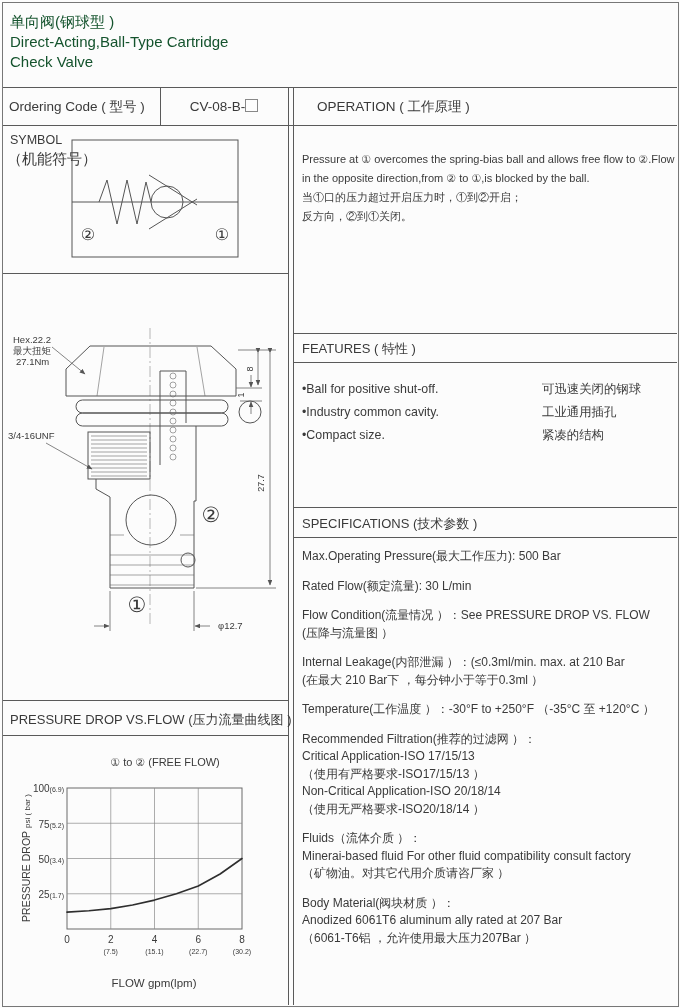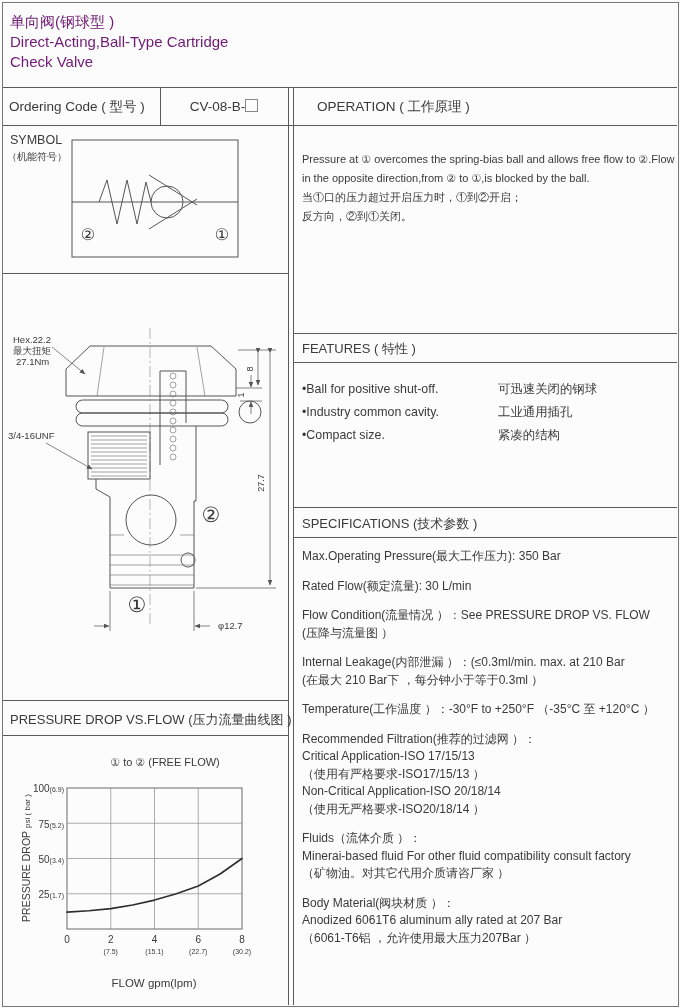--- a/index.html
+++ b/index.html
@@ -2,28 +2,28 @@
 <html><head>
 <meta charset="utf-8">
 <style>
   html,body{margin:0;padding:0;background:#e9e9e9;}
   #page{position:relative;width:680px;height:1008px;background:#fcfcfc;
         font-family:"Liberation Sans",sans-serif;color:#3a3a3a;overflow:hidden;}
   .border{position:absolute;left:2px;top:2px;width:675px;height:1003px;border:1px solid #777;}
   .hline,.vline{position:absolute;background:#5a5a5a;}
   .hline{height:1px;} .vline{width:1px;}
   .txt{position:absolute;}
-  #title{left:10px;top:12px;font-size:15px;line-height:20px;color:#701a75;}
+  #title{left:10px;top:12px;font-size:15px;line-height:20px;color:#14532d;}
   .cellband{position:absolute;top:88px;height:37px;line-height:37px;font-size:13.5px;}
   .secheader{position:absolute;font-size:13px;}
   .blankbox{display:inline-block;width:11px;height:11px;border:1px solid #888;vertical-align:-1px;background:#fdfdfd;}
   #op-text{position:absolute;left:302px;top:150px;width:374px;font-size:11px;line-height:19px;}
   #op-text .zh{margin-top:0;}
   #features-list{position:absolute;left:302px;top:378px;font-size:12.4px;}
-  .feat-row{height:23px;line-height:23px;display:flex;}
+  .feat-row{height:23px;line-height:23px;display:flex;gap:44px;}
   .feat-en{width:196px;}
   #specs{position:absolute;left:302px;top:548px;width:376px;font-size:12px;line-height:17.5px;}
   .spec-group{margin-bottom:12px;}
   svg{position:absolute;overflow:visible;}
   svg text{font-family:"Liberation Sans",sans-serif;fill:#3a3a3a;}
   svg .stroke{stroke:#555;fill:none;stroke-width:1;}
   svg .thin{stroke:#666;fill:none;stroke-width:0.6;}
   svg .dim{stroke:#666;fill:none;stroke-width:0.8;}
 </style>
 </head>
@@ -51,21 +51,21 @@
     <div>Check Valve</div>
   </div>
 
   <div class="cellband" style="left:9px;width:148px;">Ordering Code ( 型号 )</div>
   <div class="cellband" style="left:160px;width:128px;text-align:center;">
     <span>CV-08-B-</span><span class="blankbox"></span>
   </div>
   <div class="cellband" style="left:302px;width:370px;margin-left:15px;">OPERATION ( 工作原理 )</div>
 
   <div class="txt" style="left:10px;top:133px;font-size:12.5px;">SYMBOL</div>
-  <div class="txt" style="left:7px;top:150px;font-size:10px;">（机能符号）</div>
+  <div class="txt" style="left:7px;top:150px;font-size:15px;">（机能符号）</div>
 
   <svg style="left:0;top:128px;" width="288" height="145" viewBox="0 0 288 145">
     <rect class="stroke" x="72" y="12" width="166" height="117"></rect>
     <line class="stroke" x1="72" y1="74" x2="238" y2="74"></line>
     <path class="stroke" d="M99,74 L107,52 L117,96 L127,52 L137,96 L146,54 L151,74"></path>
     <circle class="stroke" cx="167" cy="74" r="16"></circle>
     <path class="stroke" d="M149,47 L197,77 M149,101 L197,71"></path>
     <text x="88" y="112" font-size="16" text-anchor="middle">②</text>
     <text x="222" y="112" font-size="16" text-anchor="middle">①</text>
   </svg>
@@ -168,21 +168,21 @@
     </div>
     <div class="feat-row">
       <span class="feat-en">•Compact size.</span>
       <span>紧凑的结构</span>
     </div>
   </div>
 
   <div class="secheader" style="left:302px;top:515px;">SPECIFICATIONS (技术参数 )</div>
   <div id="specs">
     <div class="spec-group">
-      <div>Max.Operating Pressure(最大工作压力): 350 Bar</div>
+      <div>Max.Operating Pressure(最大工作压力): 500 Bar</div>
     </div>
     <div class="spec-group">
       <div>Rated Flow(额定流量): 30 L/min</div>
     </div>
     <div class="spec-group">
       <div>Flow Condition(流量情况 ）：See PRESSURE DROP VS. FLOW</div>
       <div>(压降与流量图 ）</div>
     </div>
     <div class="spec-group">
       <div>Internal Leakage(内部泄漏 ）：(≤0.3ml/min. max. at 210 Bar</div>

